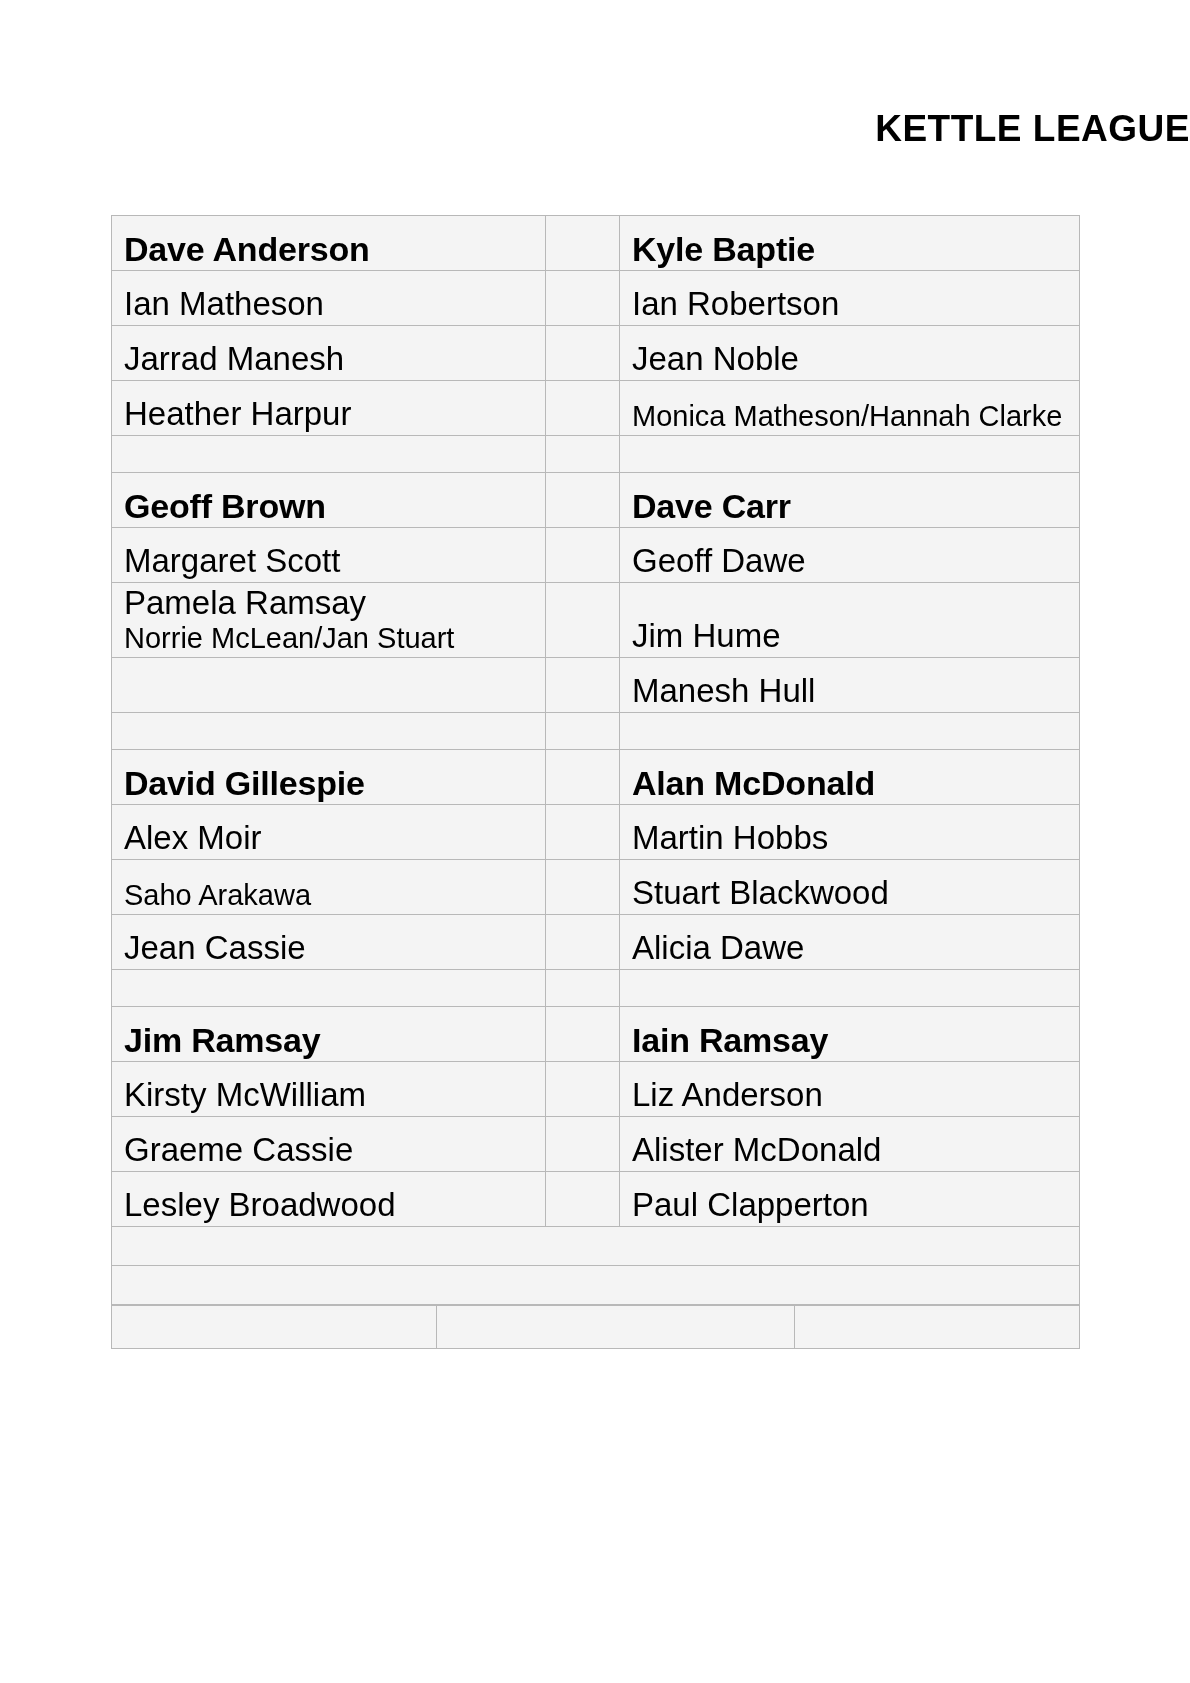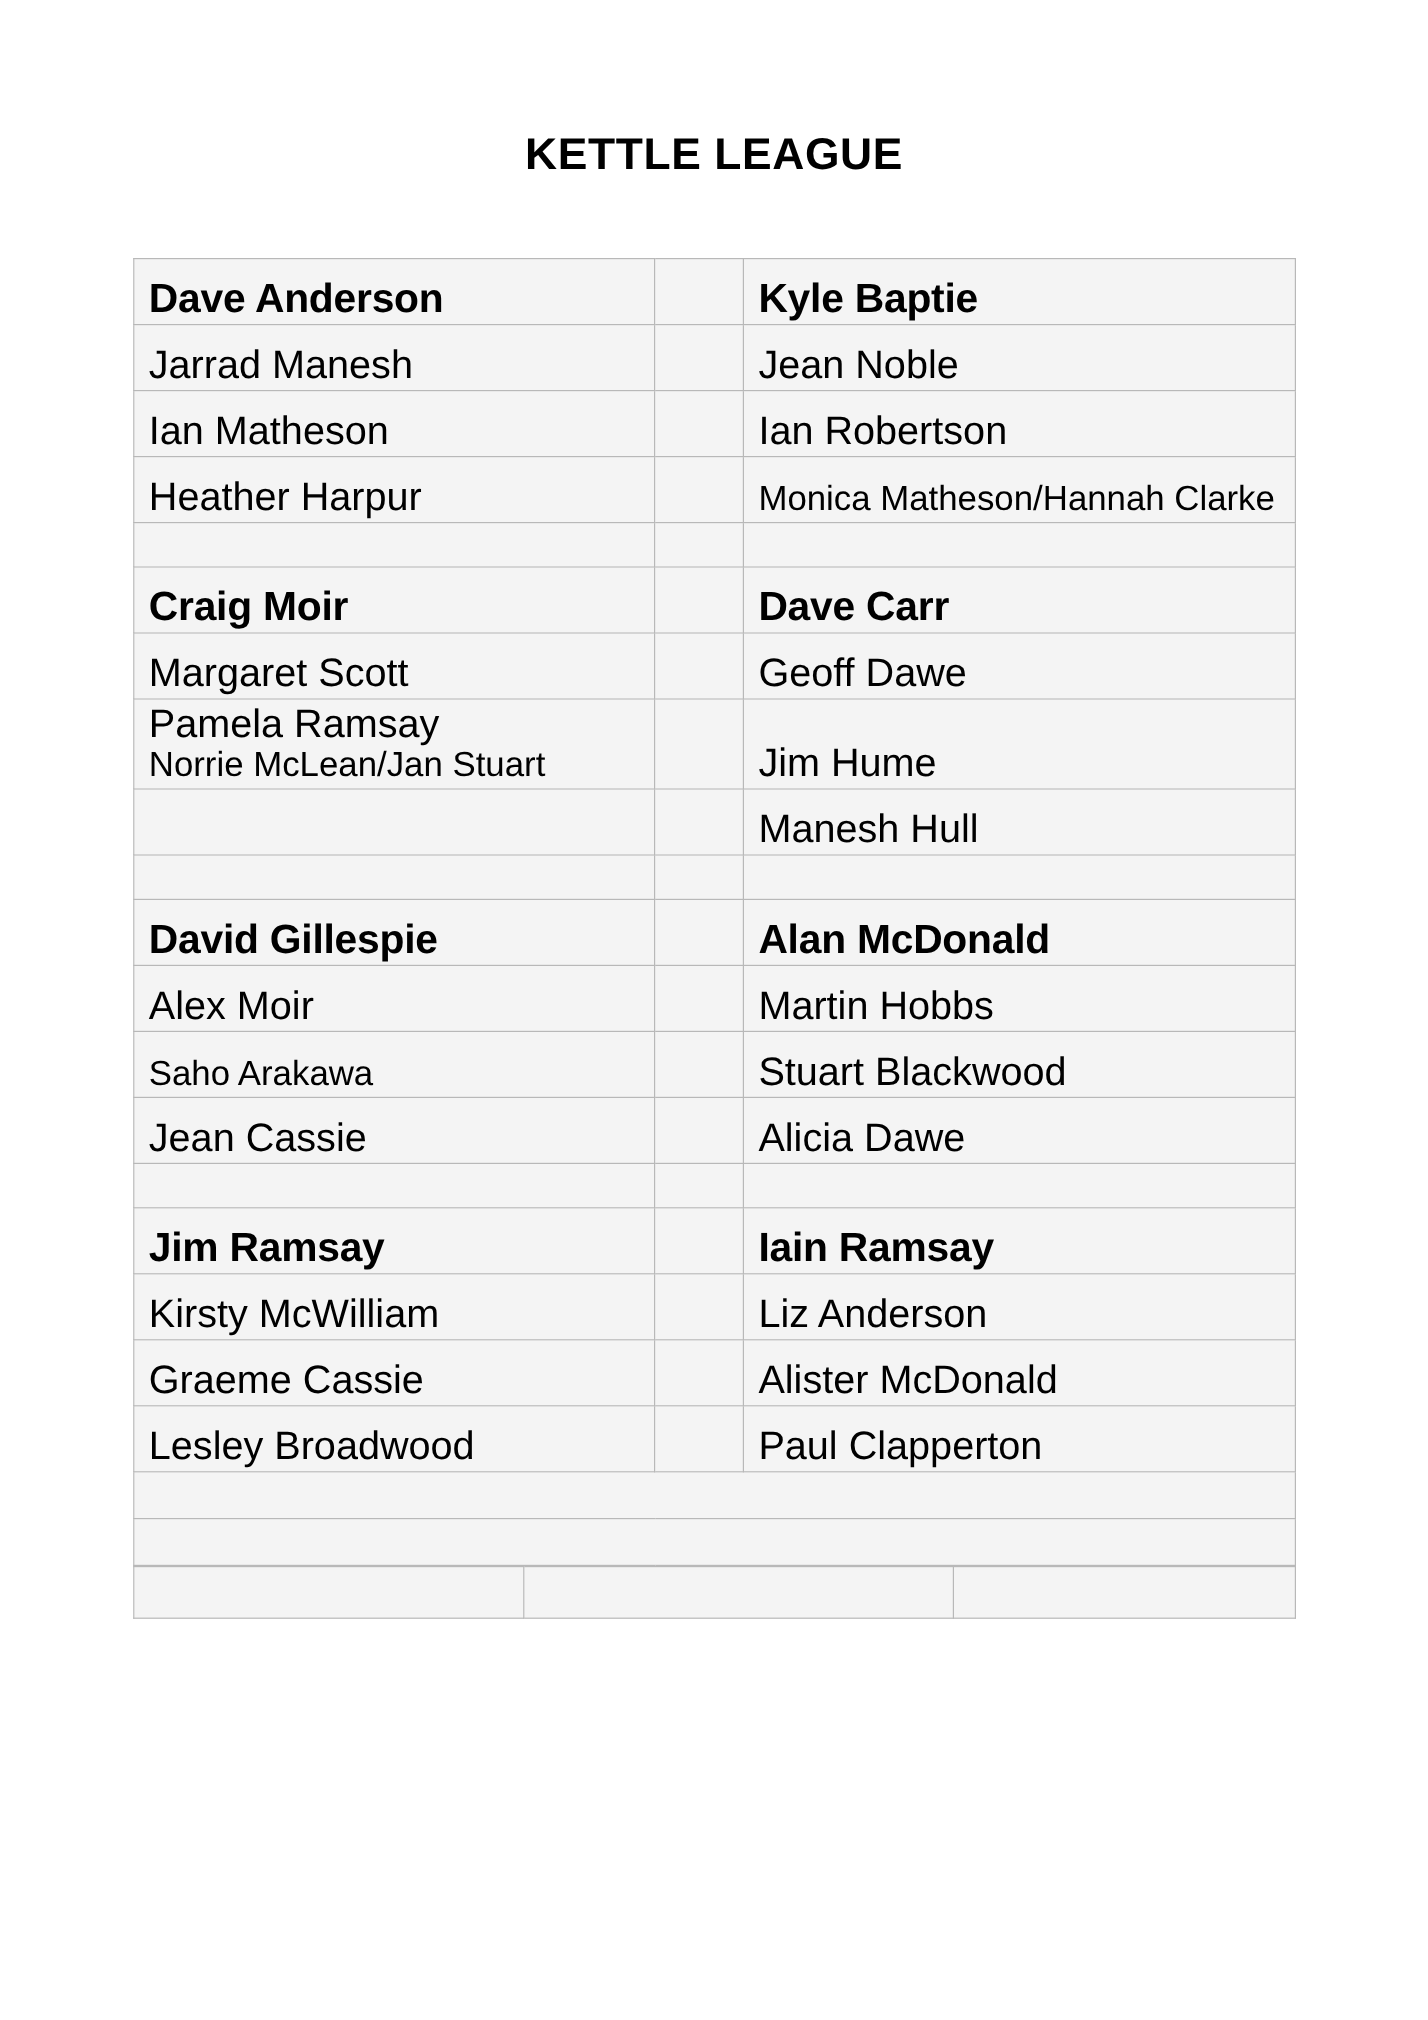--- a/index.html
+++ b/index.html
@@ -16,21 +16,21 @@
     overflow: hidden;
   }
   .page {
     width: 1190px;
     height: 1683px;
     box-sizing: border-box;
     padding: 0;
     position: relative;
   }
   .doc-title {
-    text-align: center;
+    text-align: right;
     font-size: 37px;
     font-weight: bold;
     letter-spacing: 0.5px;
     margin: 0;
     padding-top: 108px;
     font-family: "Liberation Sans", sans-serif;
   }
   .table-wrap {
     position: absolute;
     left: 111px;
@@ -112,54 +112,54 @@
           <td>
               <div class="name bold">Dave Anderson</div>
             </td>
           <td class="empty"></td>
           <td>
               <div class="name bold">Kyle Baptie</div>
             </td>
         </tr>
         <tr class="r-normal">
           <td>
+              <div class="name">Ian Matheson</div>
+            </td>
+          <td class="empty"></td>
+          <td>
+              <div class="name">Ian Robertson</div>
+            </td>
+        </tr>
+        <tr class="r-normal">
+          <td>
               <div class="name">Jarrad Manesh</div>
             </td>
           <td class="empty"></td>
           <td>
               <div class="name">Jean Noble</div>
             </td>
         </tr>
         <tr class="r-normal">
           <td>
-              <div class="name">Ian Matheson</div>
-            </td>
-          <td class="empty"></td>
-          <td>
-              <div class="name">Ian Robertson</div>
-            </td>
-        </tr>
-        <tr class="r-normal">
-          <td>
               <div class="name">Heather Harpur</div>
             </td>
           <td class="empty"></td>
           <td>
               <div class="name small">Monica Matheson/Hannah Clarke</div>
             </td>
         </tr>
         <tr class="r-blank spacer-row">
           <td class="empty"></td>
           <td class="empty"></td>
           <td class="empty"></td>
         </tr>
 
         <tr class="r-header">
           <td>
-              <div class="name bold">Craig Moir</div>
+              <div class="name bold">Geoff Brown</div>
             </td>
           <td class="empty"></td>
           <td>
               <div class="name bold">Dave Carr</div>
             </td>
         </tr>
         <tr class="r-normal">
           <td>
               <div class="name">Margaret Scott</div>
             </td>

